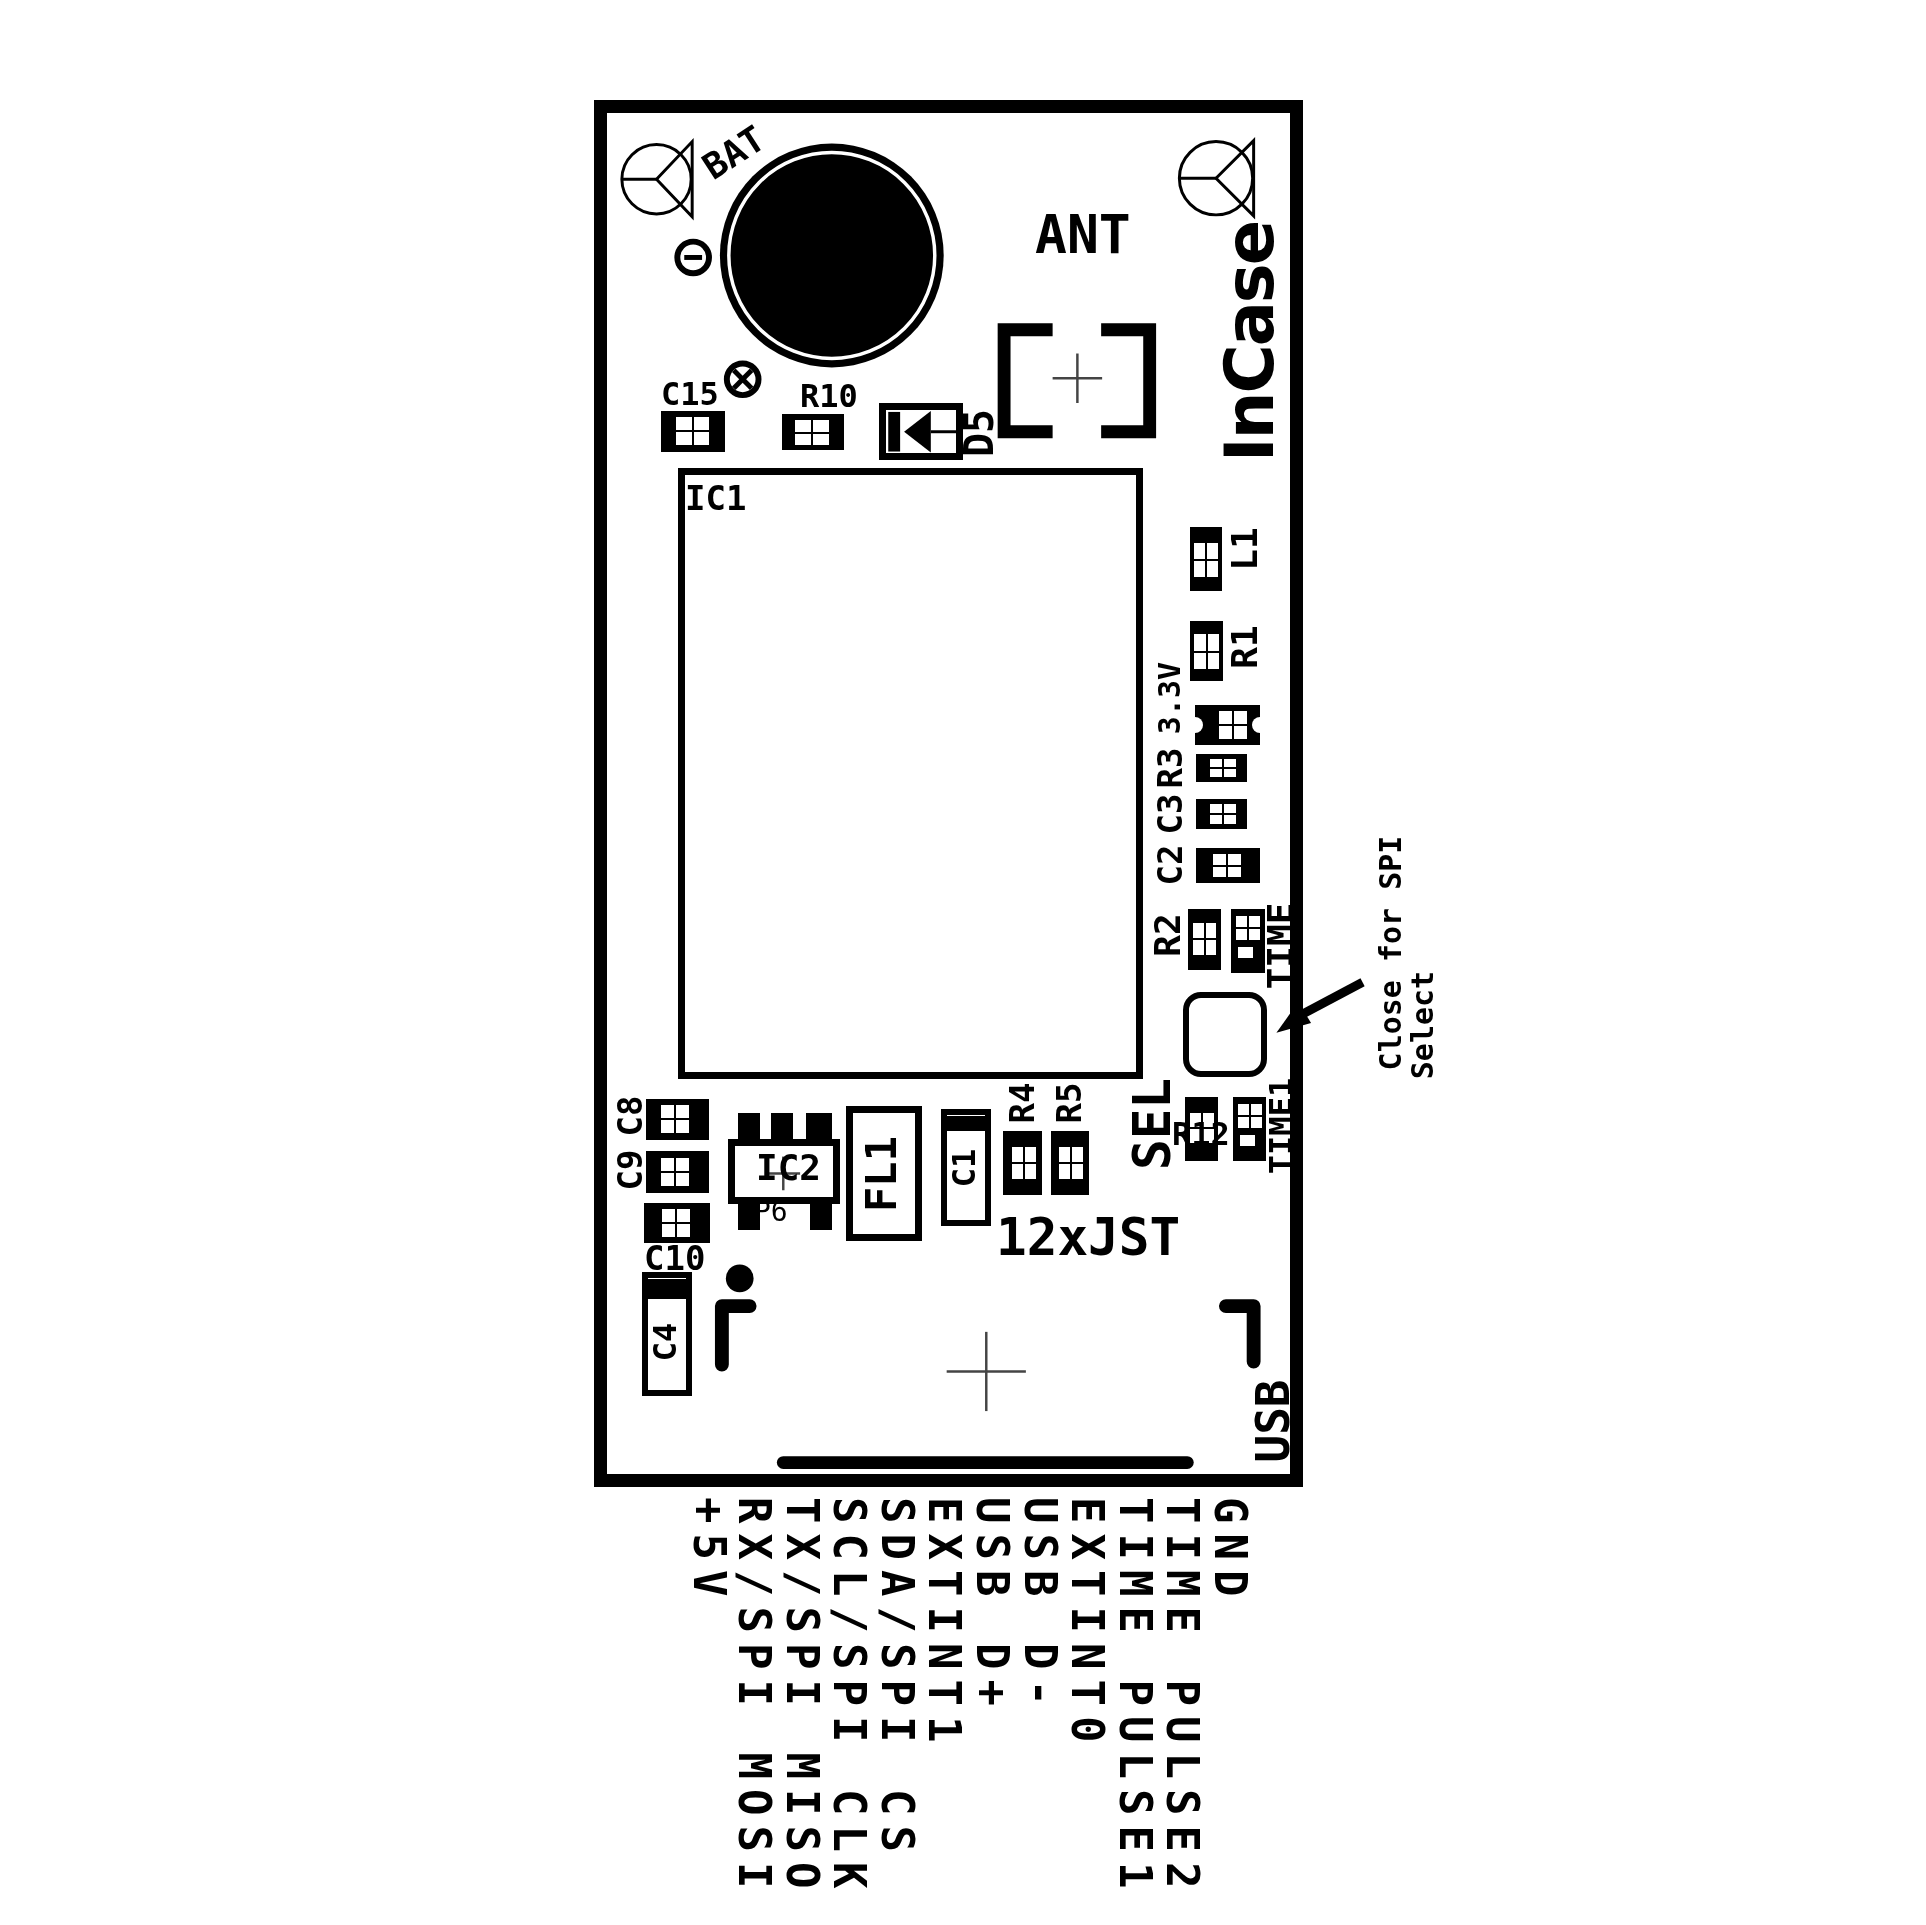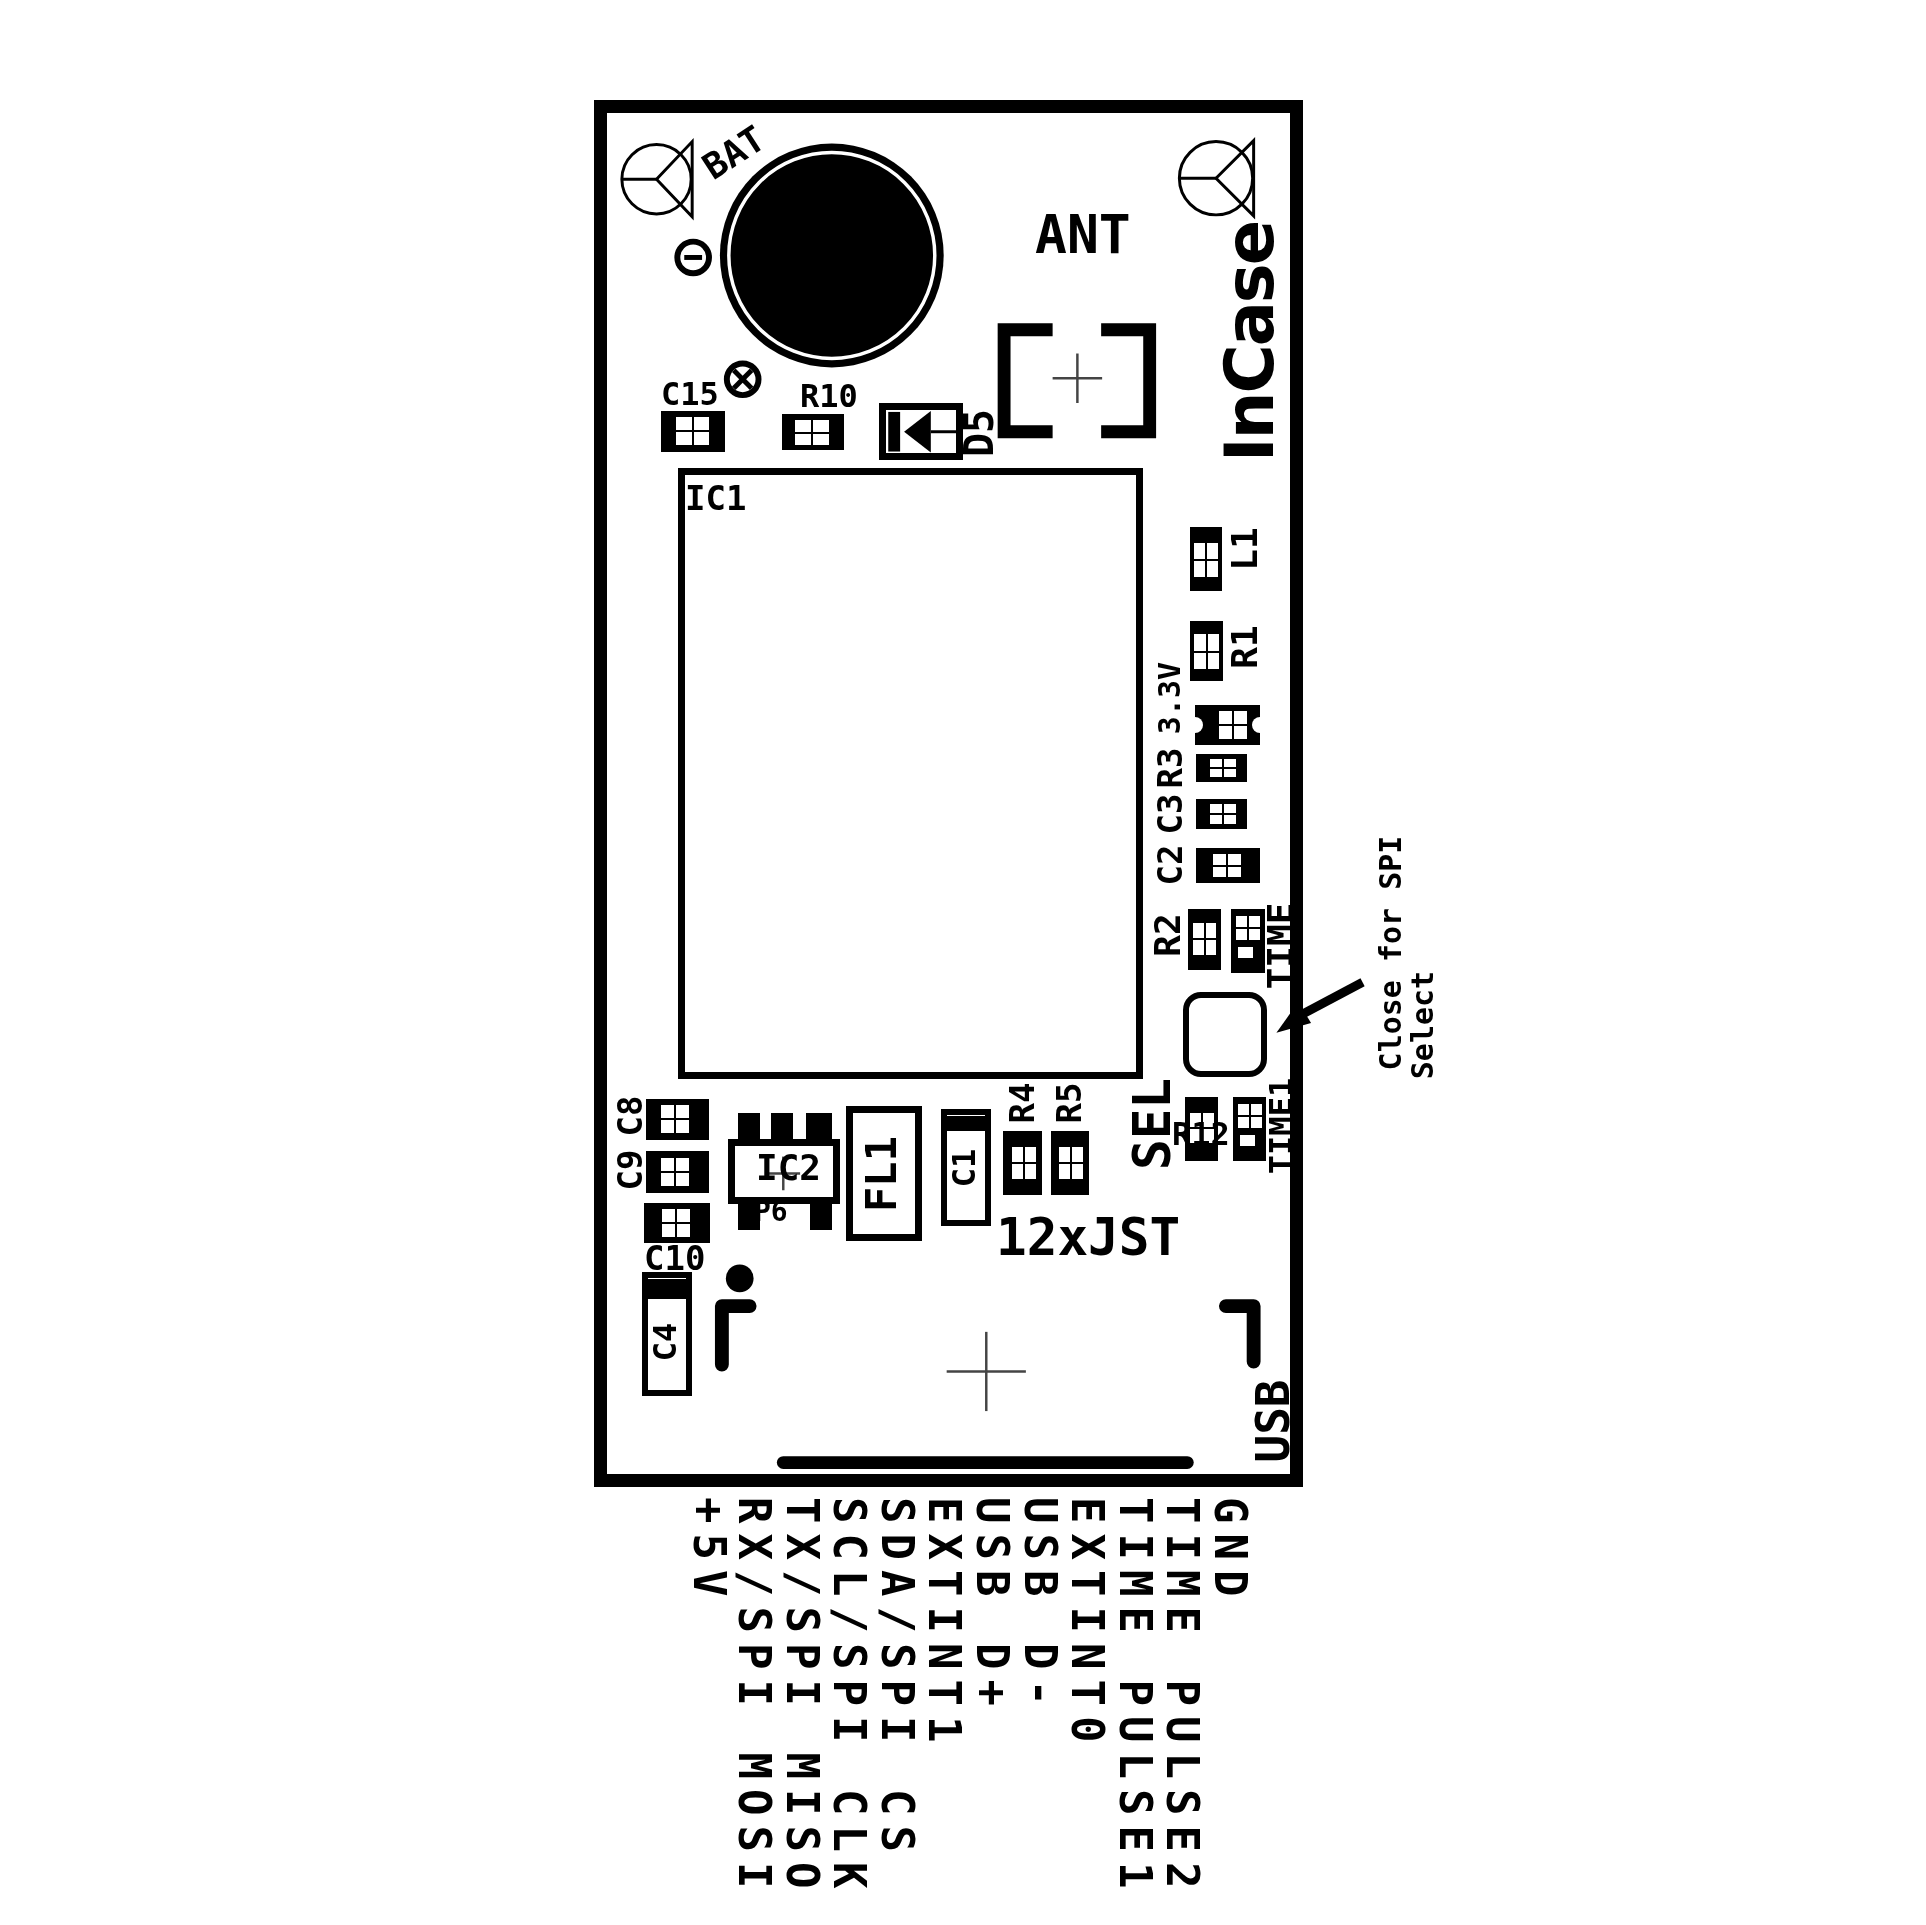--- a/index.html
+++ b/index.html
@@ -2,21 +2,21 @@
 <html><head>
 <meta charset="utf-8">
 <style>
   html,body{margin:0;padding:0;background:#fff;}
   #stage{position:relative;width:1927px;height:1926px;background:#fff;overflow:hidden;
          font-family:"DejaVu Sans Mono",monospace;color:#000;}
   #artwork{position:absolute;left:0;top:0;}
   .lbl{position:absolute;font-family:"DejaVu Sans Mono",monospace;font-weight:bold;
        color:#000;white-space:pre;line-height:1;}
   .brand{font-family:"DejaVu Sans","Liberation Sans",sans-serif;letter-spacing:-2px;}
-  .thin{font-weight:bold;}
+  .thin{font-weight:normal;}
   .v{transform:translate(-50%,-50%) rotate(-90deg);}
   .vb{transform:translate(-50%,-50%) rotate(-33deg);}
   .vd{transform-origin:0 0;transform:rotate(90deg) translateY(-50%);}
   .pad{position:absolute;background:#000;}
   .win{position:absolute;background:#fff;}
   .win.cross:before{content:"";position:absolute;left:-2px;right:-2px;top:50%;margin-top:-1px;height:2px;background:#000;}
   .win.cross:after{content:"";position:absolute;top:-2px;bottom:-2px;left:50%;margin-left:-1px;width:2px;background:#000;}
   .notch{position:absolute;background:#fff;border-radius:50%;}
   .box{position:absolute;border:7px solid #000;box-sizing:border-box;background:#fff;}
   .b6{border-width:6px;}

